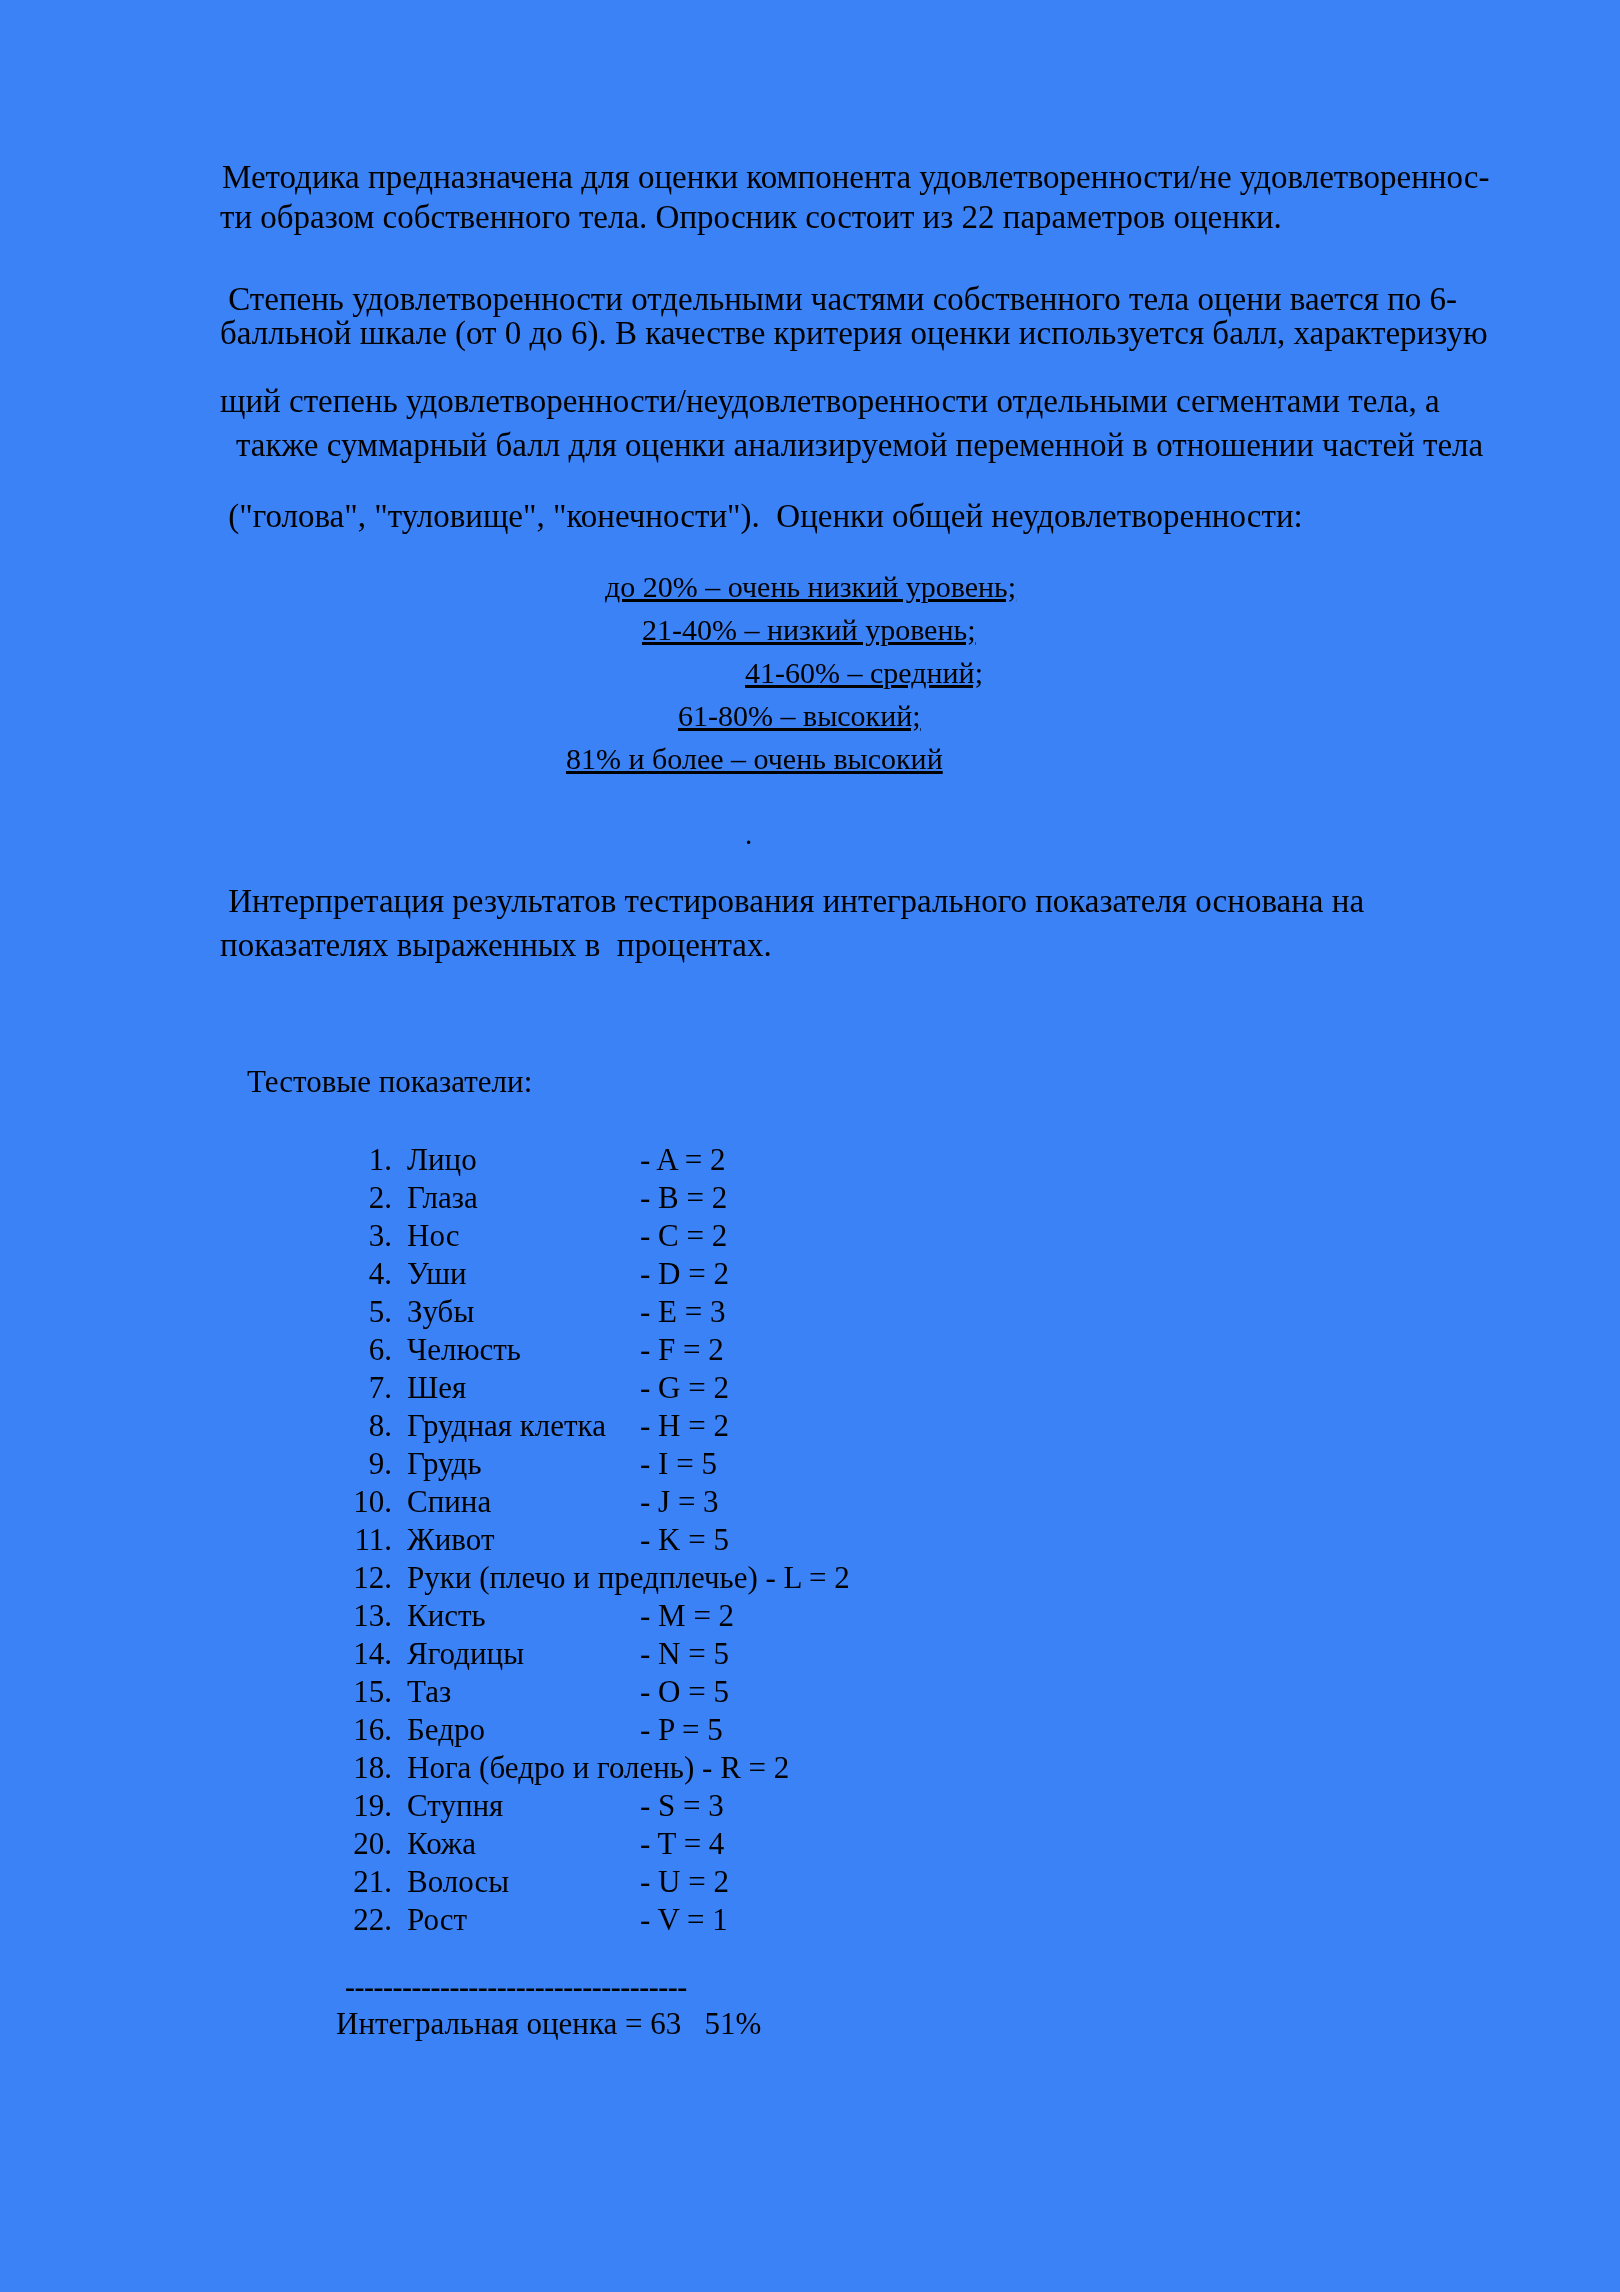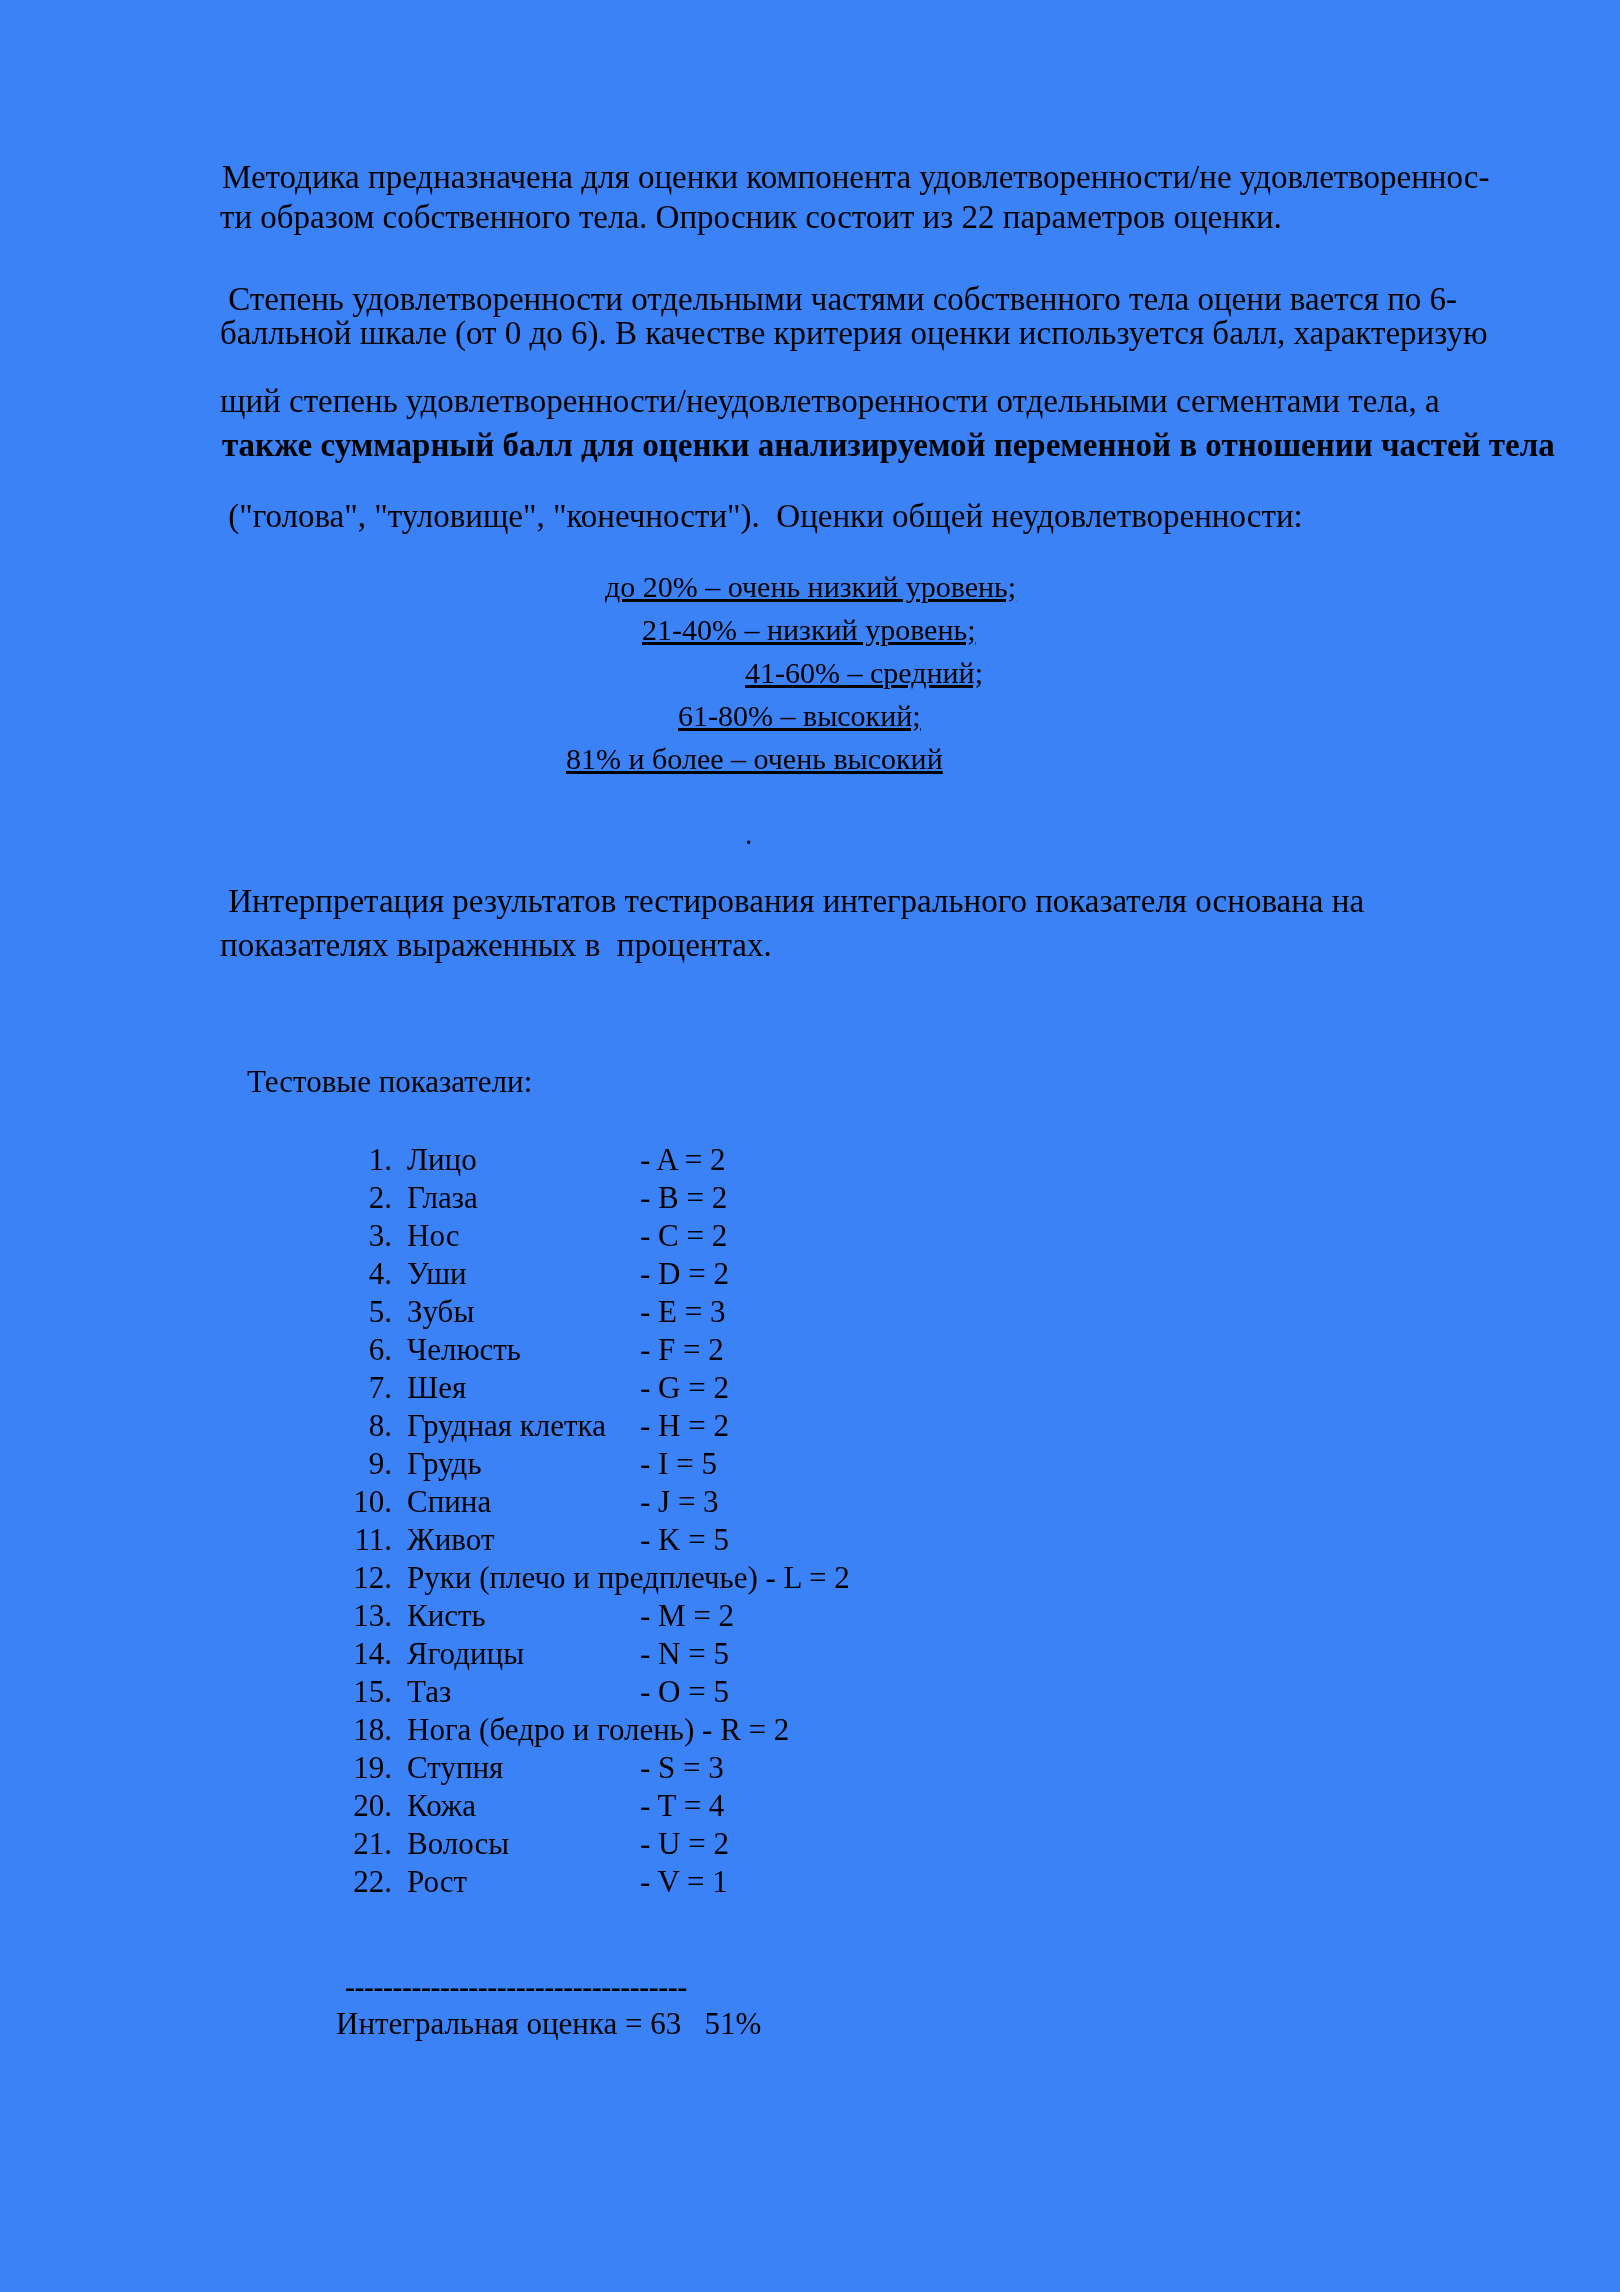--- a/index.html
+++ b/index.html
@@ -21,21 +21,21 @@
     white-space: pre;
     font-size: 33px;
     line-height: 43px;
   }
   
   .p1-l1 { top: 156px; left: 222px; }
   .p1-l2 { top: 196px; left: 220px; }
   .p2-l1 { top: 278px; left: 220px; }
   .p2-l2 { top: 312px; left: 220px; }
   .p2-l3 { top: 355px; left: 220px; margin-top: 25px; }
-  .p3    { top: 424px; left: 222px; font-weight: bold; }
+  .p3    { top: 424px; left: 236px; }
   .p4    { top: 495px; left: 220px; }
   
   .scale-block { position: absolute; top: 567px; left: 0; width: 1620px; height: 216px; }
   .scale-block .ln { font-size: 30px; line-height: 39px; text-decoration: underline; }
   .scale-block .ln:nth-child(1) { top: 0;     left: 605px; }
   .scale-block .ln:nth-child(2) { top: 43px;  left: 642px; }
   .scale-block .ln:nth-child(3) { top: 86px;  left: 721px; margin-left: 24px; }
   .scale-block .ln:nth-child(4) { top: 129px; left: 678px; }
   .scale-block .ln:nth-child(5) { top: 172px; left: 566px; }
   .dot-line { top: 815px; left: 745px; font-size: 29px; line-height: 39px; }
@@ -114,20 +114,21 @@
       <div class="t-row"><span class="t-num">6.</span><span class="t-label">Челюсть</span><span class="t-value">- F = 2</span></div>
       <div class="t-row"><span class="t-num">7.</span><span class="t-label">Шея</span><span class="t-value">- G = 2</span></div>
       <div class="t-row"><span class="t-num">8.</span><span class="t-label">Грудная клетка</span><span class="t-value">- H = 2</span></div>
       <div class="t-row"><span class="t-num">9.</span><span class="t-label">Грудь</span><span class="t-value">- I = 5</span></div>
       <div class="t-row"><span class="t-num">10.</span><span class="t-label">Спина</span><span class="t-value">- J = 3</span></div>
       <div class="t-row"><span class="t-num">11.</span><span class="t-label">Живот</span><span class="t-value">- K = 5</span></div>
       <div class="t-row"><span class="t-num">12.</span><span class="t-label">Руки (плечо и предплечье) - L = 2</span></div>
       <div class="t-row"><span class="t-num">13.</span><span class="t-label">Кисть</span><span class="t-value">- M = 2</span></div>
       <div class="t-row"><span class="t-num">14.</span><span class="t-label">Ягодицы</span><span class="t-value">- N = 5</span></div>
       <div class="t-row"><span class="t-num">15.</span><span class="t-label">Таз</span><span class="t-value">- O = 5</span></div>
+      <div class="t-row"><span class="t-num">16.</span><span class="t-label">Бедро</span><span class="t-value">- P = 5</span></div>
       <div class="t-row"><span class="t-num">18.</span><span class="t-label">Нога (бедро и голень) - R = 2</span></div>
       <div class="t-row"><span class="t-num">19.</span><span class="t-label">Ступня</span><span class="t-value">- S = 3</span></div>
       <div class="t-row"><span class="t-num">20.</span><span class="t-label">Кожа</span><span class="t-value">- T = 4</span></div>
       <div class="t-row"><span class="t-num">21.</span><span class="t-label">Волосы</span><span class="t-value">- U = 2</span></div>
       <div class="t-row"><span class="t-num">22.</span><span class="t-label">Рост</span><span class="t-value">- V = 1</span></div>
     </div>
 
   <div class="ln separator-line">------------------------------------</div>
   <div class="ln total-line">Интегральная оценка = 63   51%</div>
 

